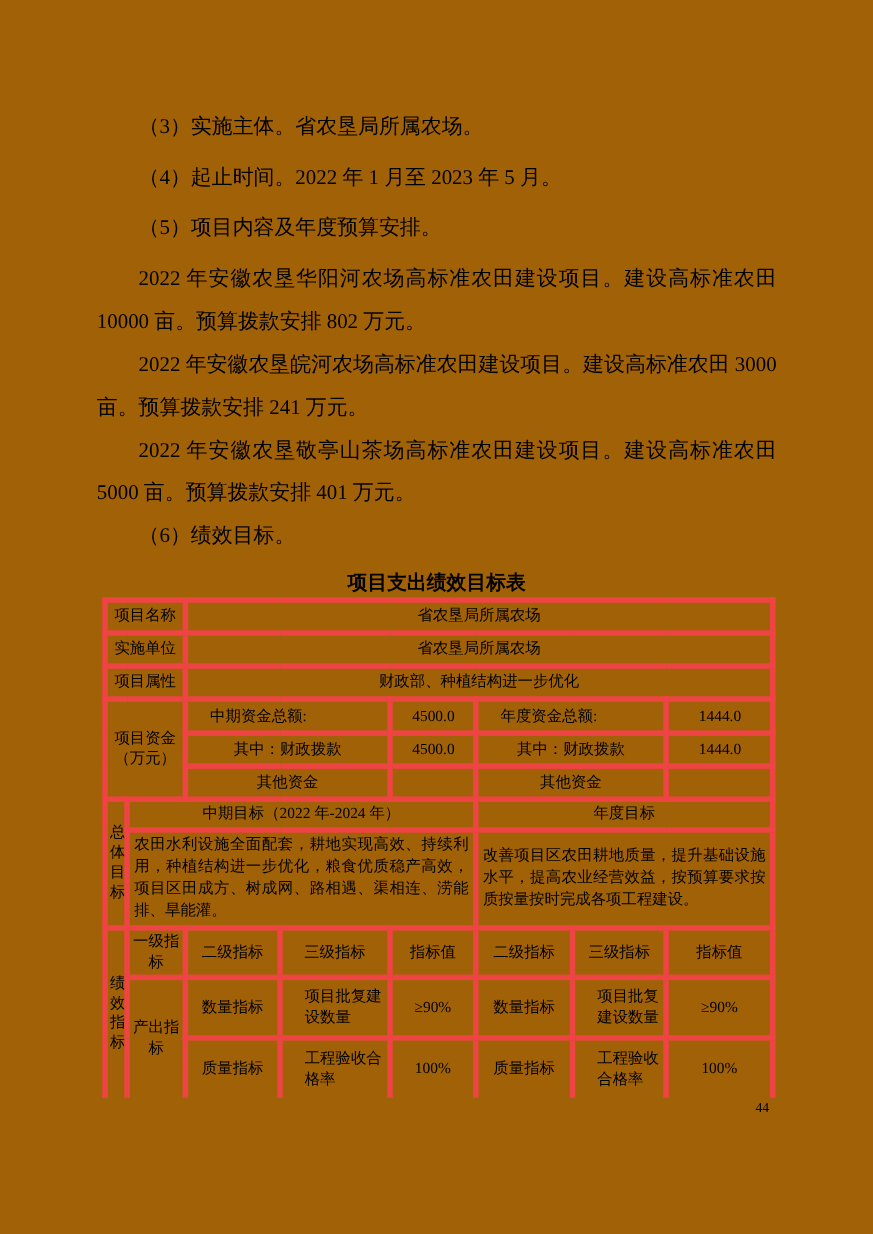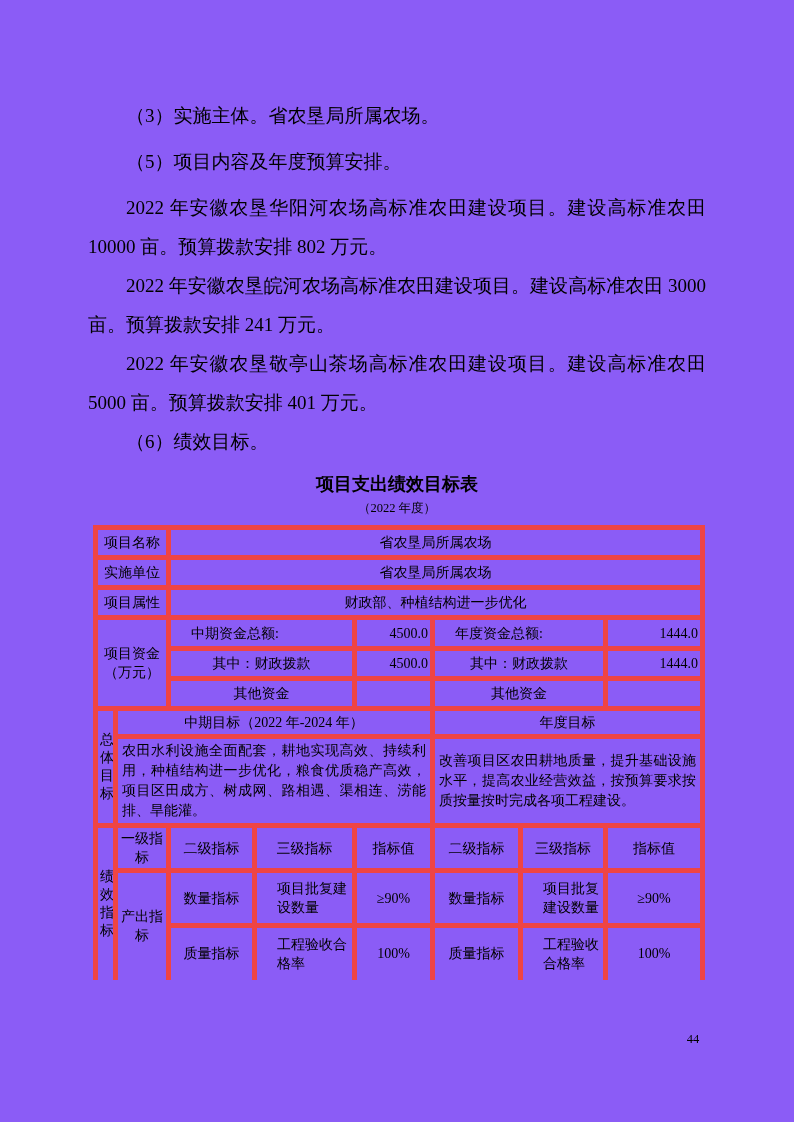--- a/index.html
+++ b/index.html
@@ -4,21 +4,21 @@
 <style>
   * { margin: 0; padding: 0; box-sizing: border-box; }
   html, body { background: #ffffff; }
   body {
     width: 794px; height: 1122px;
     position: relative;
     font-family: "Liberation Serif", "DejaVu Serif", serif;
     color: #000000;
     overflow: hidden;
   }
-  .page { position: absolute; inset: 0; background: #8b5cf6; }
+  .page { position: absolute; inset: 0; background: #a16207; }
 
   
   .content {
     position: absolute;
     left: 88px; top: 96px; width: 618px;
   }
   p.body-text {
     font-size: 19px;
     line-height: 39px;
     text-indent: 2em;
@@ -55,52 +55,52 @@
   .perf-table td {
     border: 5px solid #ef4444;
     text-align: center;
     vertical-align: middle;
     padding: 1px 3px;
     overflow: hidden;
     word-break: break-all;
     line-height: 19px;
   }
   .perf-table td.left   { text-align: left; padding-left: 20px; }
-  .perf-table td.right  { text-align: right; padding-right: 2px; }
+  .perf-table td.right  { text-align: center; padding-right: 2px; }
   .perf-table td.just   { text-align: justify; text-align-last: left; line-height: 20px; padding: 2px 4px; }
   .perf-table td.vlabel { padding: 0 2px; line-height: 18px; }
   
   .perf-table tr.cut-row td, .perf-table td.cut { border-bottom: none; }
   .perf-table { border-bottom: none; }
 
   
   .page-number {
     position: absolute;
-    left: 678px; top: 1032px;
+    left: 678px; top: 1000px;
     width: 30px;
     text-align: center;
     font-size: 12.5px;
     font-family: "Liberation Serif", "DejaVu Serif", serif;
   }
 </style>
 </head>
 <body>
 
 <div class="page">
 
   <div class="content">
     <p class="body-text num">（3）实施主体。省农垦局所属农场。</p>
+    <p class="body-text num">（4）起止时间。2022 年 1 月至 2023 年 5 月。</p>
     <p class="body-text num">（5）项目内容及年度预算安排。</p>
     <p class="body-text">2022 年安徽农垦华阳河农场高标准农田建设项目。建设高标准农田 10000 亩。预算拨款安排 802 万元。</p>
     <p class="body-text">2022 年安徽农垦皖河农场高标准农田建设项目。建设高标准农田 3000 亩。预算拨款安排 241 万元。</p>
     <p class="body-text">2022 年安徽农垦敬亭山茶场高标准农田建设项目。建设高标准农田 5000 亩。预算拨款安排 401 万元。</p>
     <p class="body-text num">（6）绩效目标。</p>
 
     <div class="table-title">项目支出绩效目标表</div>
-    <div class="table-subtitle">（2022 年度）</div>
 
     <table class="perf-table">
       <colgroup>
         <col style="width:20px">
           <col style="width:53px">
           <col style="width:86px">
           <col style="width:100px">
         <col style="width:78px">
           <col style="width:88px">
           <col style="width:85px">

